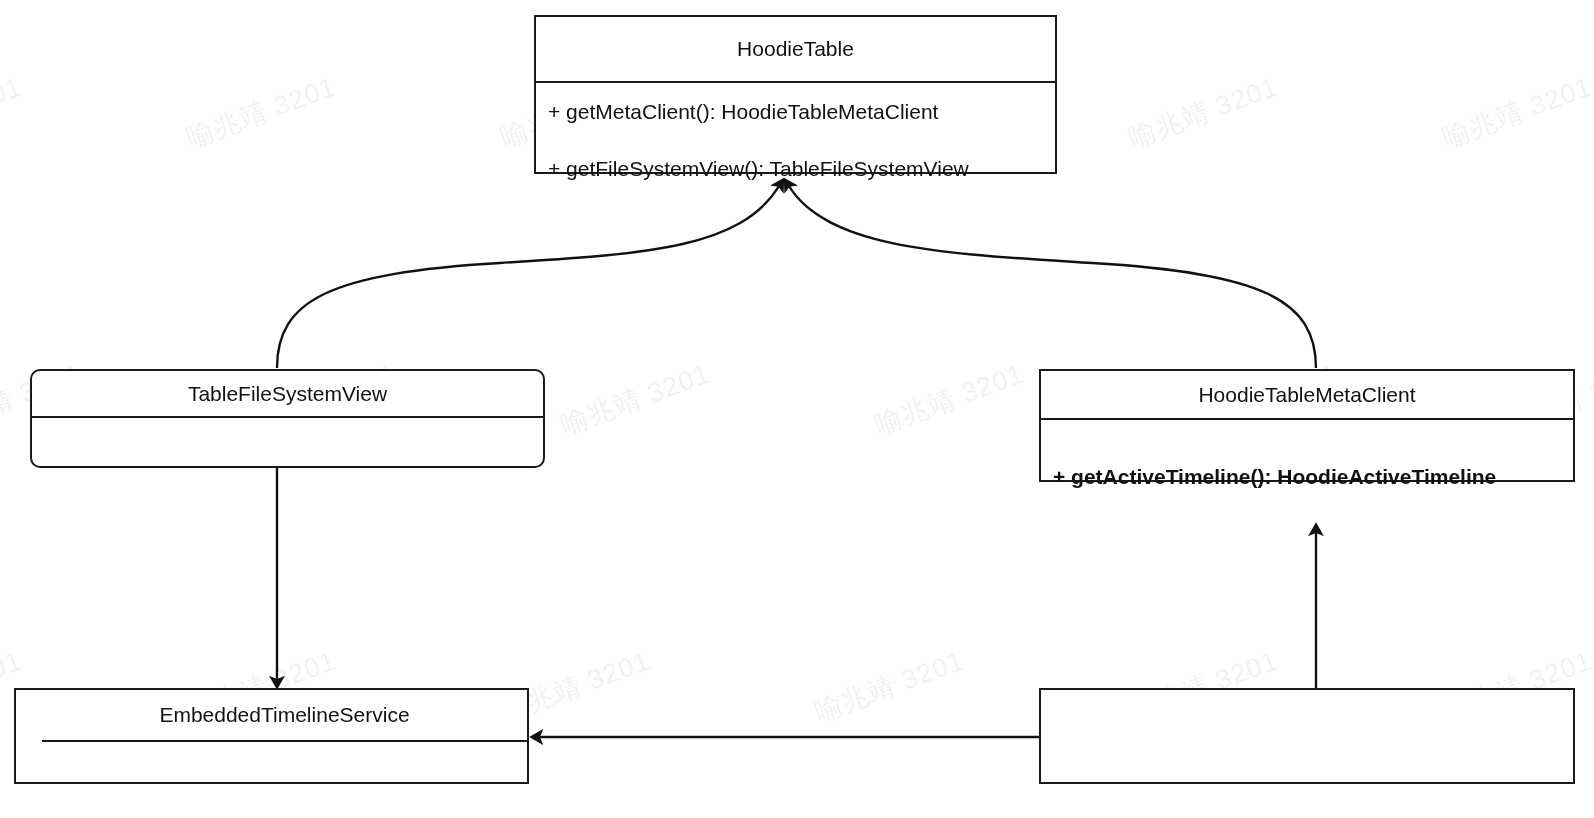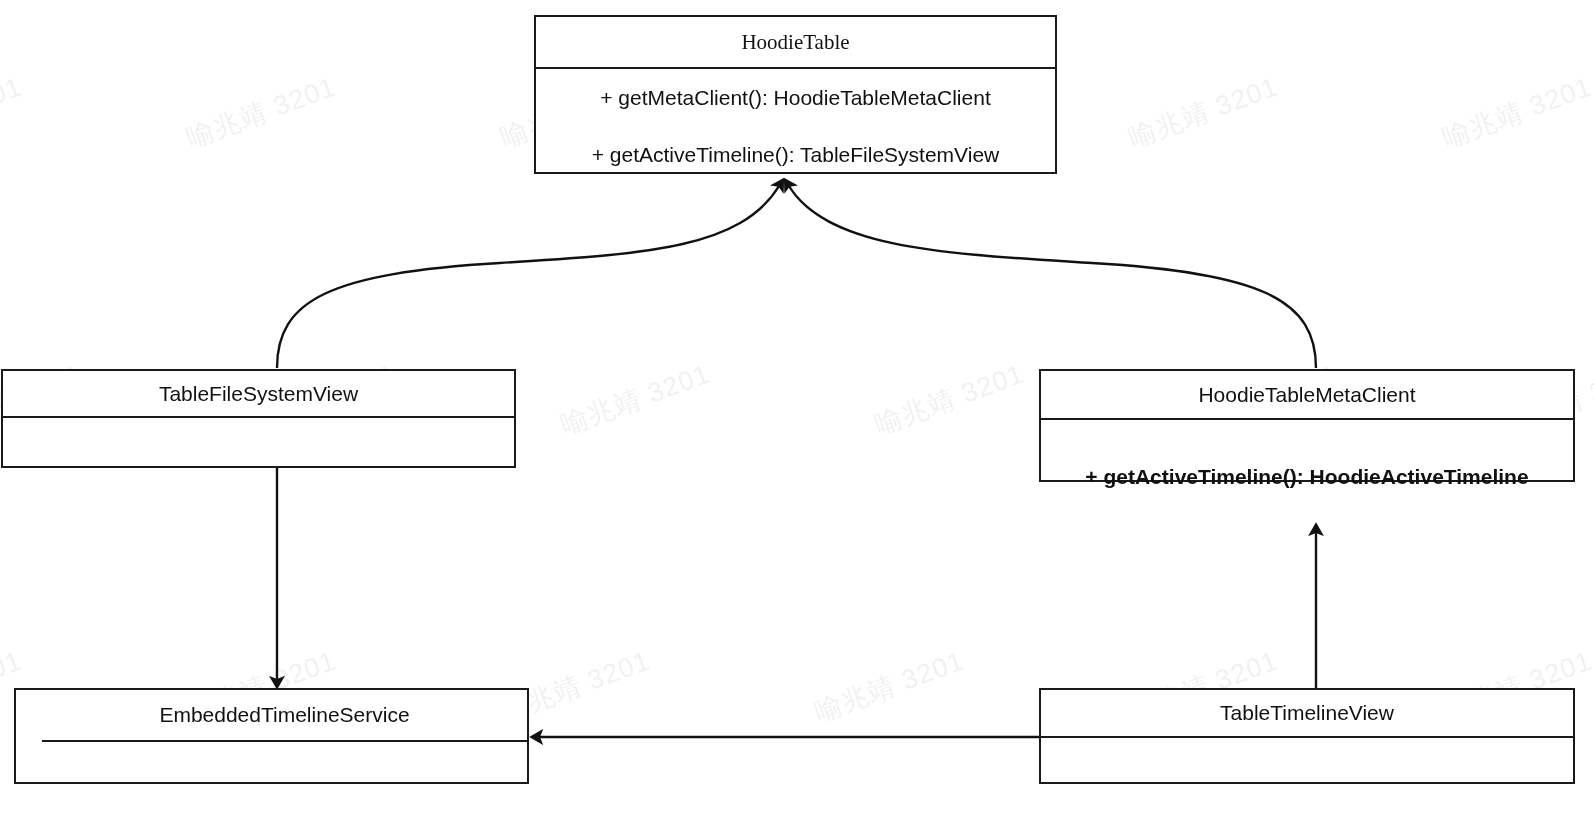--- a/index.html
+++ b/index.html
@@ -76,29 +76,28 @@
   .uml-member {
     font-size: 21px;
     color: #111111;
     white-space: nowrap;
     line-height: 1.0;
   }
   .uml-body.with-members {
     padding-top: 16px;
     padding-bottom: 6px;
     gap: 36px;
-    align-items: center;
   }
 
   
   #class-hoodie-table        { left: 534px;  top: 15px;  width: 523px; height: 159px; }
-  #class-hoodie-table .uml-header { height: 52px; font-family: Liberation Serif, serif; }
+  #class-hoodie-table .uml-header { height: 66px; }
   #class-hoodie-table .uml-body   { height: 103px; }
 
-  #class-table-file-system-view { left: 1px;  top: 369px; width: 515px; height: 99px; }
+  #class-table-file-system-view { left: 30px;  top: 369px; width: 515px; height: 99px; border-radius: 10px; }
   #class-table-file-system-view .uml-header { height: 47px; }
   #class-table-file-system-view .uml-body   { height: 48px; }
 
   #class-hoodie-table-meta-client { left: 1039px; top: 369px; width: 536px; height: 113px; }
   #class-hoodie-table-meta-client .uml-header { height: 49px; }
   #class-hoodie-table-meta-client .uml-body   { height: 102px; font-weight: bold; }
 
   #class-embedded-timeline-service { left: 14px; top: 688px; width: 515px; height: 96px; }
   #class-embedded-timeline-service .uml-header { height: 52px; margin-left: 26px; }
   #class-embedded-timeline-service .uml-body   { height: 40px; }
@@ -153,21 +152,21 @@
     <path d="M 1316,688 L 1316,532" fill="none" stroke="#111111" stroke-width="2.4" marker-end="url(#arrow-up)"></path>
 
      EmbeddedTimelineService (horizontal, arrow left) --&gt;
     <path d="M 1039,737 L 539,737" fill="none" stroke="#111111" stroke-width="2.4" marker-end="url(#arrow-up)"></path>
   </svg>
 
   <div class="uml-class" id="class-hoodie-table">
     <div class="uml-header">HoodieTable</div>
     <div class="uml-body with-members">
       <div class="uml-member">+ getMetaClient(): HoodieTableMetaClient</div>
-      <div class="uml-member">+ getActiveTimeline(): TableFileSystemView</div>
+      <div class="uml-member">+ getFileSystemView(): TableFileSystemView</div>
     </div>
   </div>
 
   <div class="uml-class" id="class-table-file-system-view">
     <div class="uml-header">TableFileSystemView</div>
     <div class="uml-body"></div>
   </div>
 
   <div class="uml-class" id="class-hoodie-table-meta-client">
     <div class="uml-header">HoodieTableMetaClient</div>
@@ -175,17 +174,16 @@
       <div class="uml-member">+ getActiveTimeline(): HoodieActiveTimeline</div>
     </div>
   </div>
 
   <div class="uml-class" id="class-embedded-timeline-service">
     <div class="uml-header">EmbeddedTimelineService</div>
     <div class="uml-body"></div>
   </div>
 
   <div class="uml-class" id="class-table-timeline-view">
-    <div class="uml-header">TableTimelineView</div>
     <div class="uml-body"></div>
   </div>
 
 </div>
 
 </body></html>

